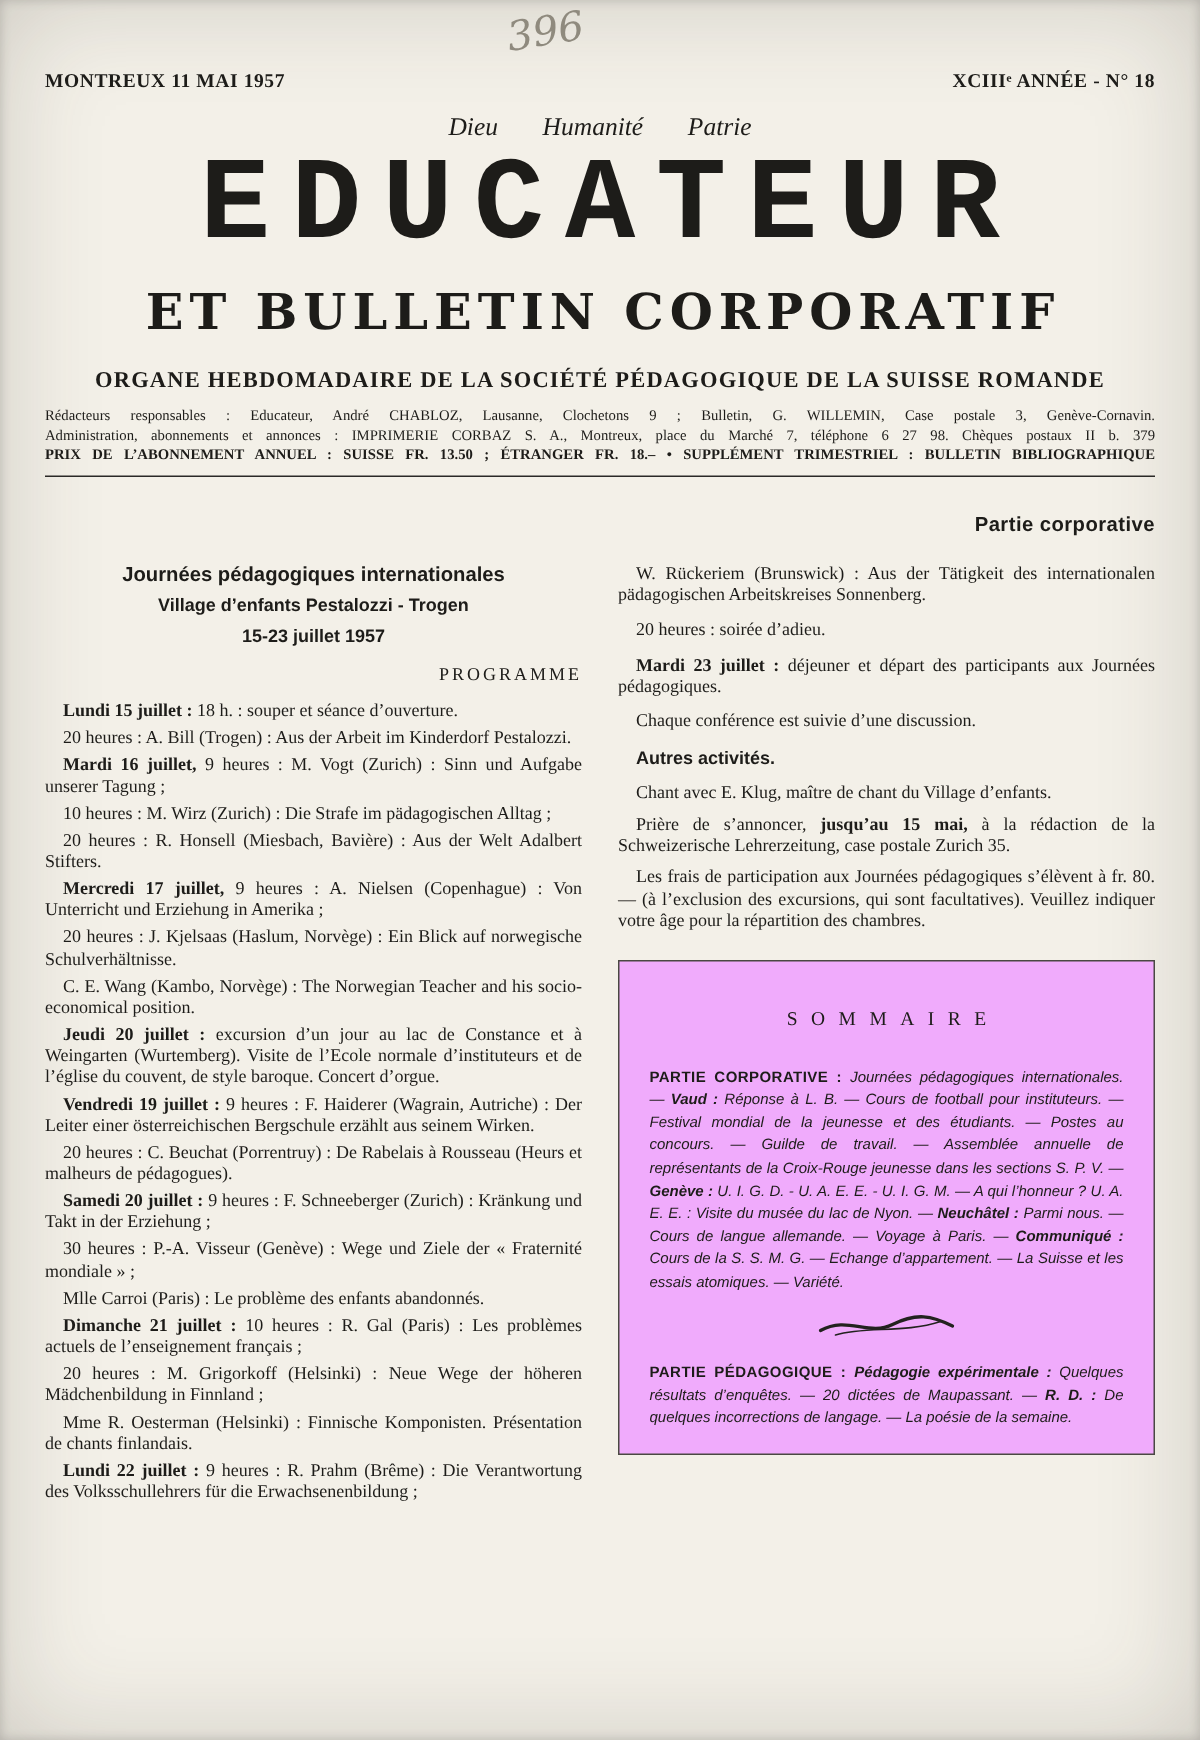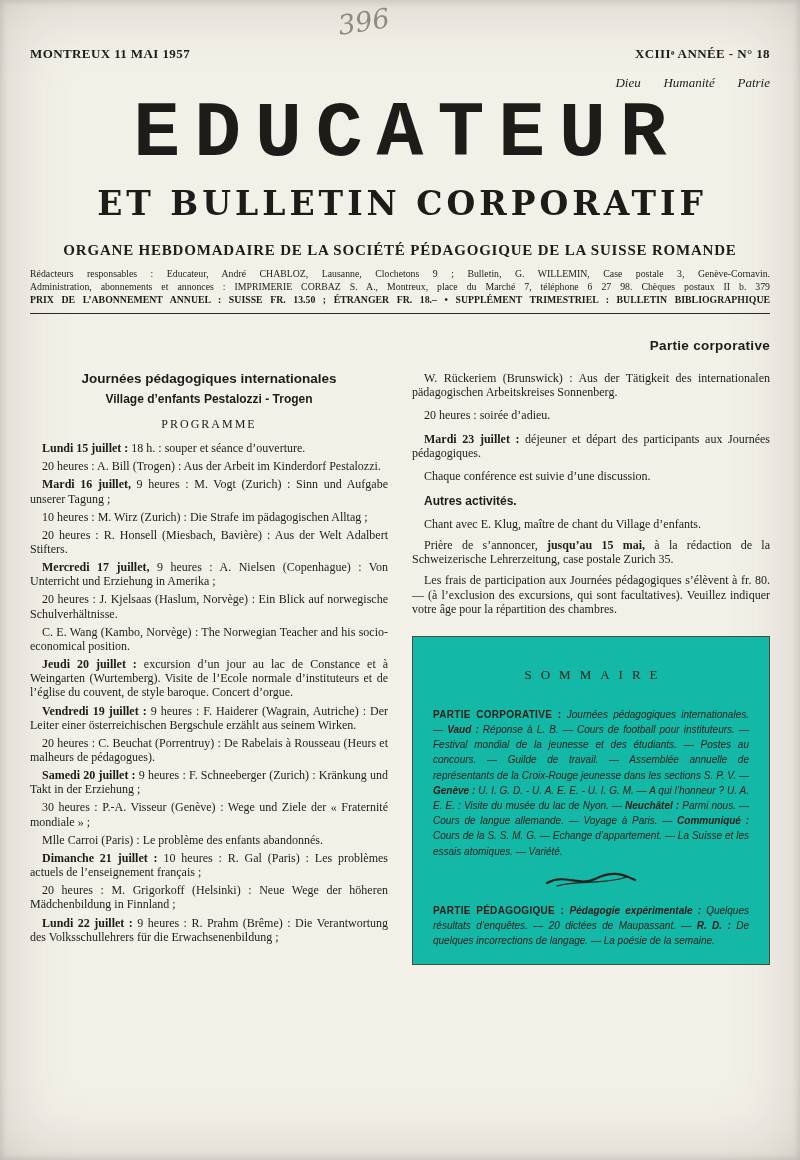--- a/index.html
+++ b/index.html
@@ -21,21 +21,21 @@
     position: absolute; top: 6px; left: 338px;
     font-family: "DejaVu Serif", serif;
     font-style: italic; font-size: 27px; color: #8f8a7e;
     transform: rotate(-9deg);
   }
   .topline {
     display: flex; justify-content: space-between;
     font-weight: bold; font-size: 13px; letter-spacing: .4px;
   }
   .motto {
-    text-align: right; font-style: italic; font-size: 13px;
+    text-align: center; font-style: italic; font-size: 17px;
     margin-top: 13px; word-spacing: 1.5em;
   }
   .masthead-title {
     text-align: center;
     font-family: Liberation Mono, monospace;
     font-weight: bold; font-size: 78px; line-height: 1.06;
     letter-spacing: 14px; padding-left: 14px;
     margin-top: 2px; white-space: nowrap;
   }
   .masthead-subtitle {
@@ -55,36 +55,36 @@
   .masthead-rule { border: none; border-top: 1.5px solid #2a2927; margin-top: 7px; }
   .section-title {
     text-align: right; font-family: "Liberation Sans", sans-serif;
     font-weight: bold; font-size: 13.5px; margin-top: 24px; letter-spacing: .3px;
   }
   .columns { display: flex; gap: 24px; margin-top: 18px; }
   .col { flex: 1; min-width: 0; }
   .art-head1 { font-family: "Liberation Sans", sans-serif; font-weight: bold; font-size: 13.5px; text-align: center; }
   .art-head2 { font-family: "Liberation Sans", sans-serif; font-weight: bold; font-size: 12px; text-align: center; margin-top: 6px; }
   .art-head3 { font-family: "Liberation Sans", sans-serif; font-weight: bold; font-size: 12px; text-align: center; margin-top: 7px; }
-  .program-label { font-size: 12px; text-align: center; letter-spacing: 2px; margin: 11px 0 9px; }
+  .program-label { font-size: 12px; text-align: right; letter-spacing: 2px; margin: 11px 0 9px; }
   .para {
     font-size: 12px; line-height: 1.18; text-align: justify;
     text-indent: 12px; margin-bottom: 4px;
   }
   #right-top .para { margin-bottom: 9px; }
   #right-bottom .para { margin-bottom: 7px; }
   .activities-heading {
     font-family: "Liberation Sans", sans-serif; font-weight: bold;
     font-size: 12px; text-indent: 12px; margin: 11px 0 9px;
   }
   .sommaire-box {
     border: 1.5px solid #4a4843;
     margin-top: 20px;
     padding: 30px 20px 16px;
-    background: #14b8a6;
+    background: #f0abfc;
   }
   .sommaire-title {
     text-align: center; font-size: 13px;
     letter-spacing: 9px; padding-left: 9px; margin-bottom: 24px;
   }
   .som-para {
     font-family: "Liberation Sans", sans-serif; font-style: italic;
     font-size: 10px; line-height: 1.52; text-align: justify;
   }
   .som-lead { font-style: normal; letter-spacing: .3px; }
@@ -118,38 +118,40 @@
 
   <hr class="masthead-rule">
 
   <div class="section-title">Partie corporative</div>
 
   <div class="columns">
 
     <div class="col">
       <div class="art-head1">Journées pédagogiques internationales</div>
       <div class="art-head2">Village d’enfants Pestalozzi - Trogen</div>
+      <div class="art-head3">15-23 juillet 1957</div>
       <div class="program-label">PROGRAMME</div>
       <div id="left-paras">
           <p class="para"><b>Lundi 15 juillet :</b> 18 h. : souper et séance d’ouverture.</p>
           <p class="para">20 heures : A. Bill (Trogen) : Aus der Arbeit im Kinderdorf Pestalozzi.</p>
           <p class="para"><b>Mardi 16 juillet,</b> 9 heures : M. Vogt (Zurich) : Sinn und Aufgabe unserer Tagung ;</p>
           <p class="para">10 heures : M. Wirz (Zurich) : Die Strafe im pädagogischen Alltag ;</p>
           <p class="para">20 heures : R. Honsell (Miesbach, Bavière) : Aus der Welt Adalbert Stifters.</p>
           <p class="para"><b>Mercredi 17 juillet,</b> 9 heures : A. Nielsen (Copenhague) : Von Unterricht und Erziehung in Amerika ;</p>
           <p class="para">20 heures : J. Kjelsaas (Haslum, Norvège) : Ein Blick auf norwegische Schulverhältnisse.</p>
           <p class="para">C. E. Wang (Kambo, Norvège) : The Norwegian Teacher and his socio-economical position.</p>
           <p class="para"><b>Jeudi 20 juillet :</b> excursion d’un jour au lac de Constance et à Weingarten (Wurtemberg). Visite de l’Ecole normale d’instituteurs et de l’église du couvent, de style baroque. Concert d’orgue.</p>
           <p class="para"><b>Vendredi 19 juillet :</b> 9 heures : F. Haiderer (Wagrain, Autriche) : Der Leiter einer österreichischen Bergschule erzählt aus seinem Wirken.</p>
           <p class="para">20 heures : C. Beuchat (Porrentruy) : De Rabelais à Rousseau (Heurs et malheurs de pédagogues).</p>
           <p class="para"><b>Samedi 20 juillet :</b> 9 heures : F. Schneeberger (Zurich) : Kränkung und Takt in der Erziehung ;</p>
           <p class="para">30 heures : P.-A. Visseur (Genève) : Wege und Ziele der « Fraternité mondiale » ;</p>
           <p class="para">Mlle Carroi (Paris) : Le problème des enfants abandonnés.</p>
           <p class="para"><b>Dimanche 21 juillet :</b> 10 heures : R. Gal (Paris) : Les problèmes actuels de l’enseignement français ;</p>
           <p class="para">20 heures : M. Grigorkoff (Helsinki) : Neue Wege der höheren Mädchenbildung in Finnland ;</p>
+          <p class="para">Mme R. Oesterman (Helsinki) : Finnische Komponisten. Présentation de chants finlandais.</p>
           <p class="para"><b>Lundi 22 juillet :</b> 9 heures : R. Prahm (Brême) : Die Verantwortung des Volksschullehrers für die Erwachsenenbildung ;</p>
         </div>
     </div>
 
     <div class="col">
       <div id="right-top">
           <p class="para">W. Rückeriem (Brunswick) : Aus der Tätigkeit des internationalen pädagogischen Arbeitskreises Sonnenberg.</p>
           <p class="para">20 heures : soirée d’adieu.</p>
           <p class="para"><b>Mardi 23 juillet :</b> déjeuner et départ des participants aux Journées pédagogiques.</p>
           <p class="para">Chaque conférence est suivie d’une discussion.</p>

